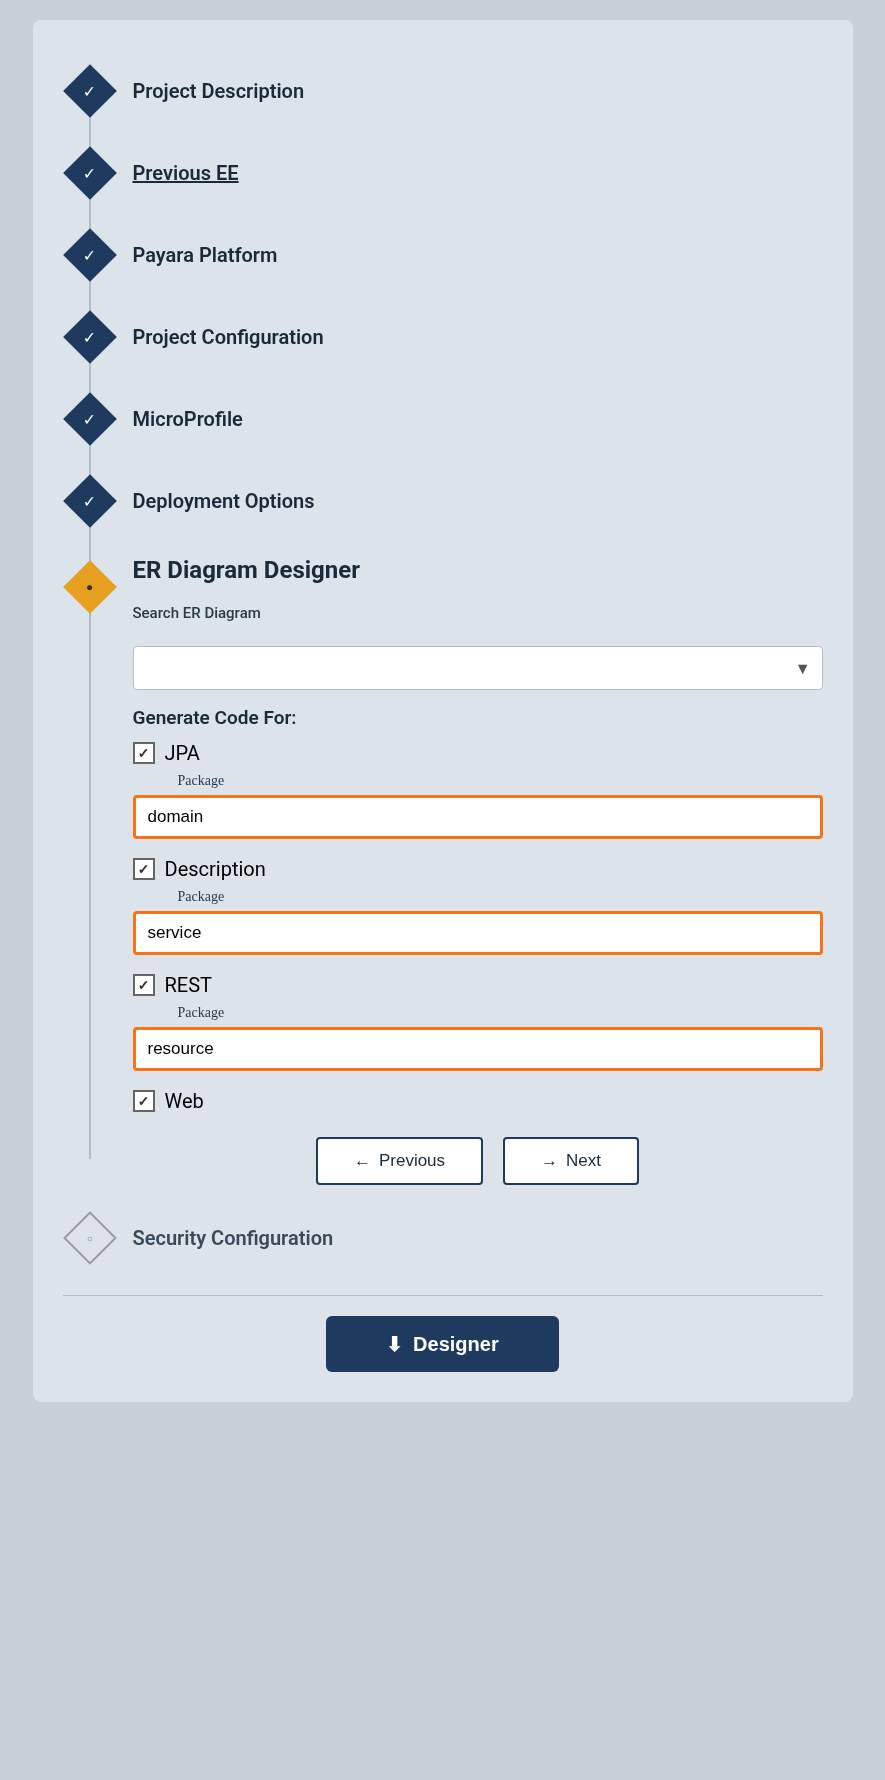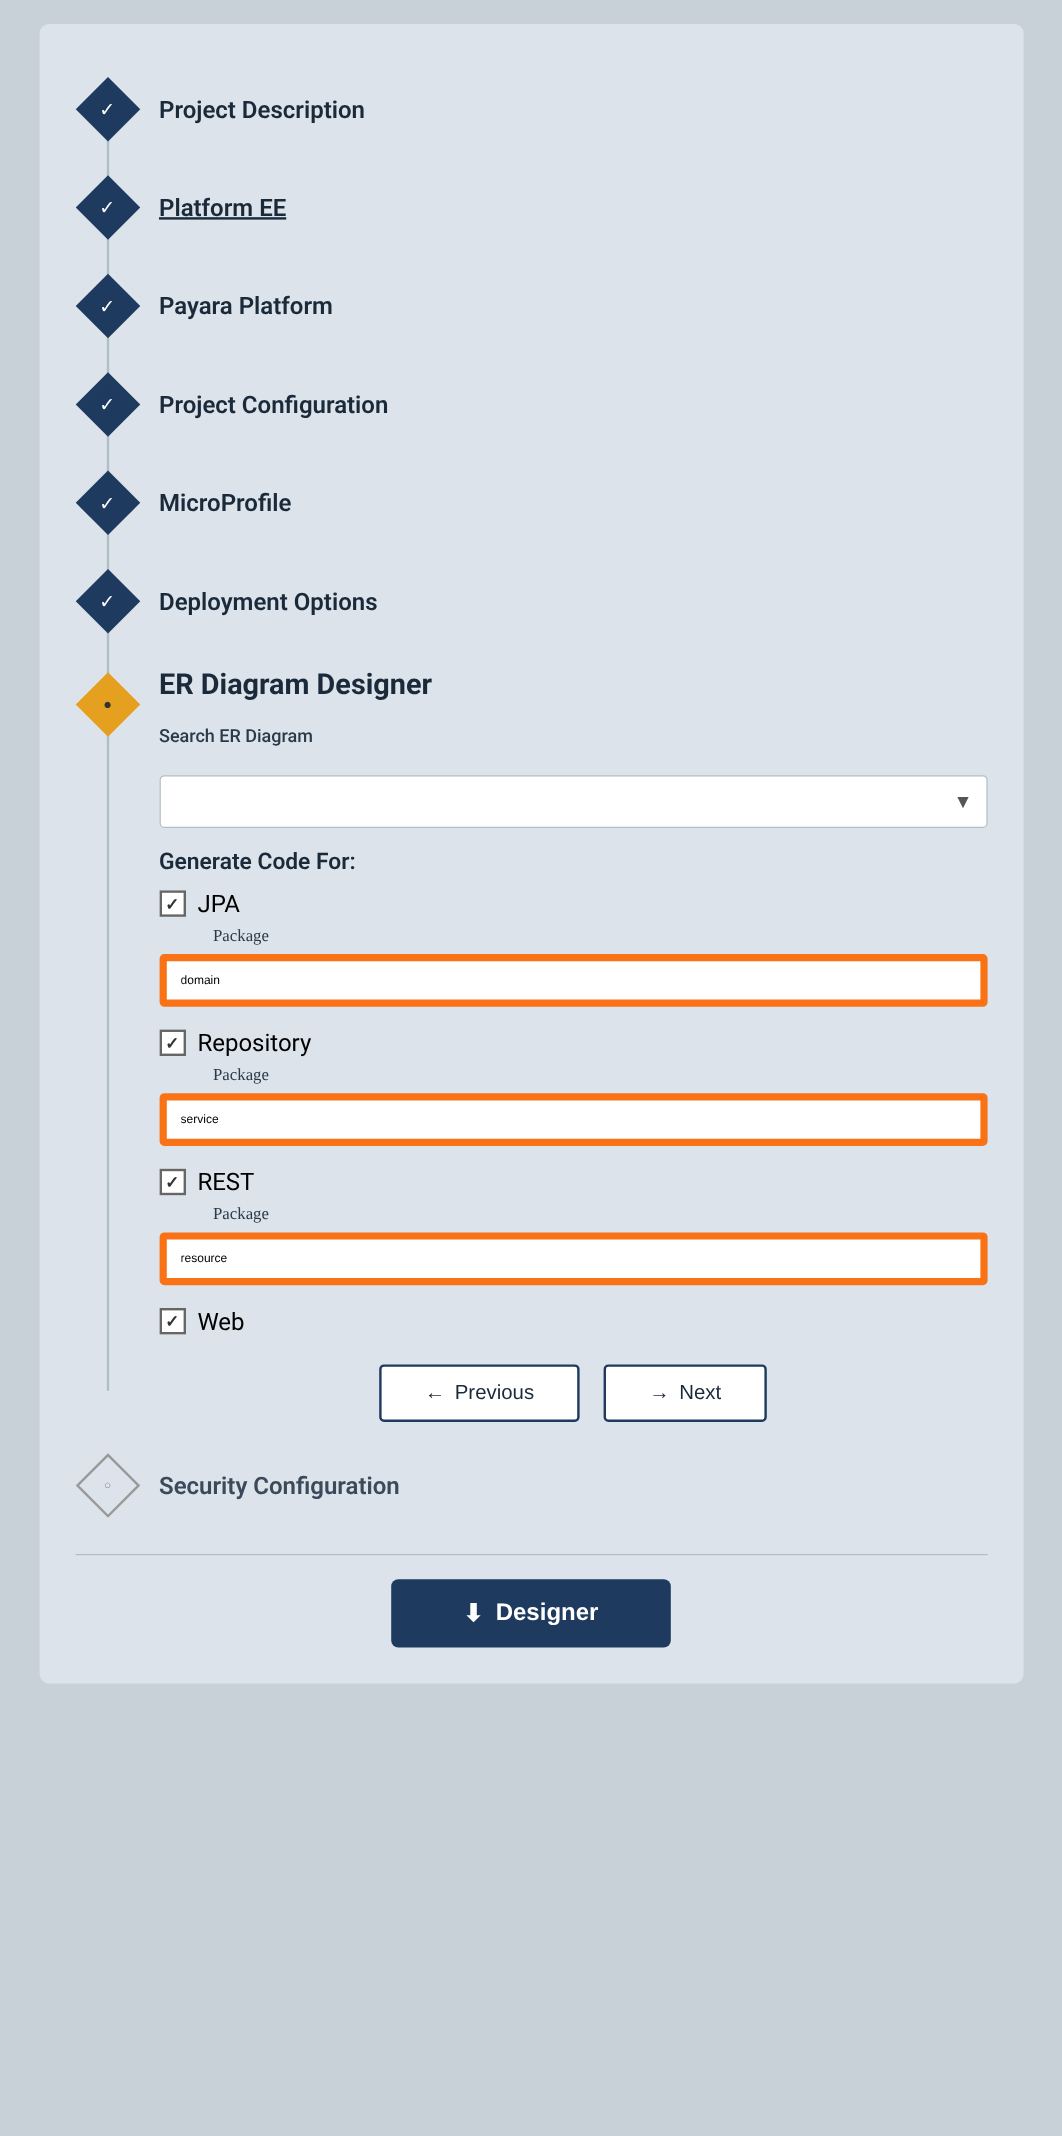--- a/index.html
+++ b/index.html
@@ -171,25 +171,25 @@
       font-size: 14px;
       color: #2a3a4a;
       margin-bottom: 6px;
       margin-left: 45px;
       font-family: Liberation Serif, serif;
     }
 
     .package-input {
       width: 100%;
       height: 44px;
-      border: 6px solid #f97316;
+      border: 3px solid #f97316;
       border-radius: 4px;
       background: white;
       padding: 0 12px;
-      font-size: 10px;
+      font-size: 17px;
       margin-bottom: 18px;
     }
 
     .nav-buttons {
       display: flex;
       justify-content: center;
       gap: 20px;
       margin-top: 10px;
       margin-bottom: 10px;
     }
@@ -269,21 +269,21 @@
       </div>
       <span class="step-label">Project Description</span>
     </div>
 
     <div class="step-item">
       <div class="step-icon">
         <div class="diamond diamond-dark">
           <span class="diamond-inner">✓</span>
         </div>
       </div>
-      <span class="step-label step-label-underline">Platform EE</span>
+      <span class="step-label step-label-underline">Previous EE</span>
     </div>
 
     <div class="step-item">
       <div class="step-icon">
         <div class="diamond diamond-dark">
           <span class="diamond-inner">✓</span>
         </div>
       </div>
       <span class="step-label">Payara Platform</span>
     </div>
@@ -349,21 +349,21 @@
             <span class="checkbox-label">JPA</span>
           </div>
           <div class="package-label">Package</div>
           <input class="package-input" type="text" value="domain" style="">
 
           
           <div class="checkbox-row">
             <div class="checkbox-box">
               <span class="checkbox-checked">✓</span>
             </div>
-            <span class="checkbox-label">Repository</span>
+            <span class="checkbox-label">Description</span>
           </div>
           <div class="package-label">Package</div>
           <input class="package-input" type="text" value="service" style="">
 
           
           <div class="checkbox-row">
             <div class="checkbox-box">
               <span class="checkbox-checked">✓</span>
             </div>
             <span class="checkbox-label">REST</span>

